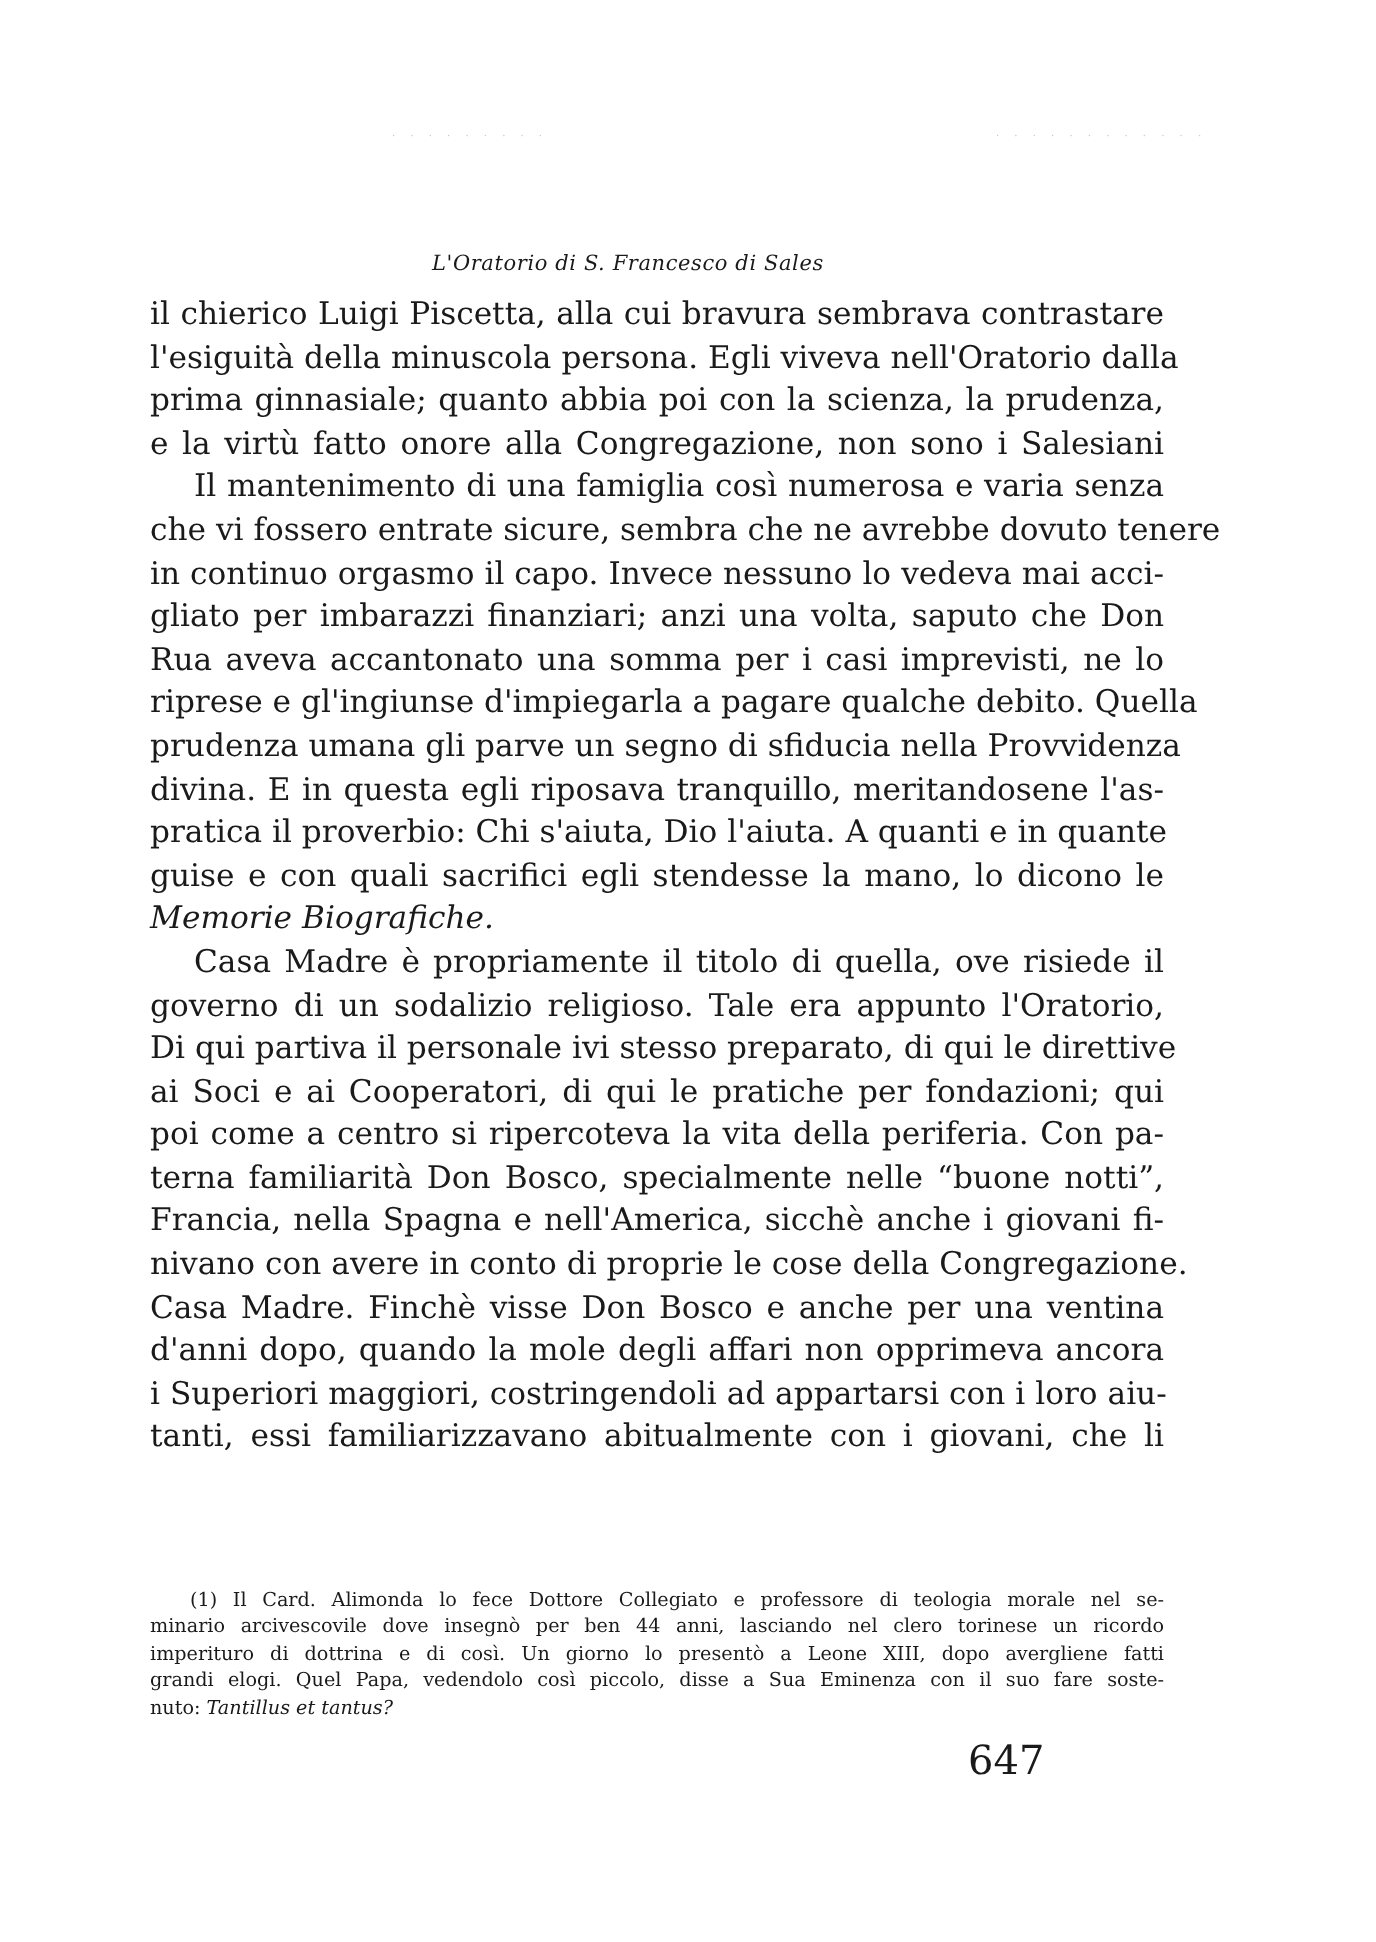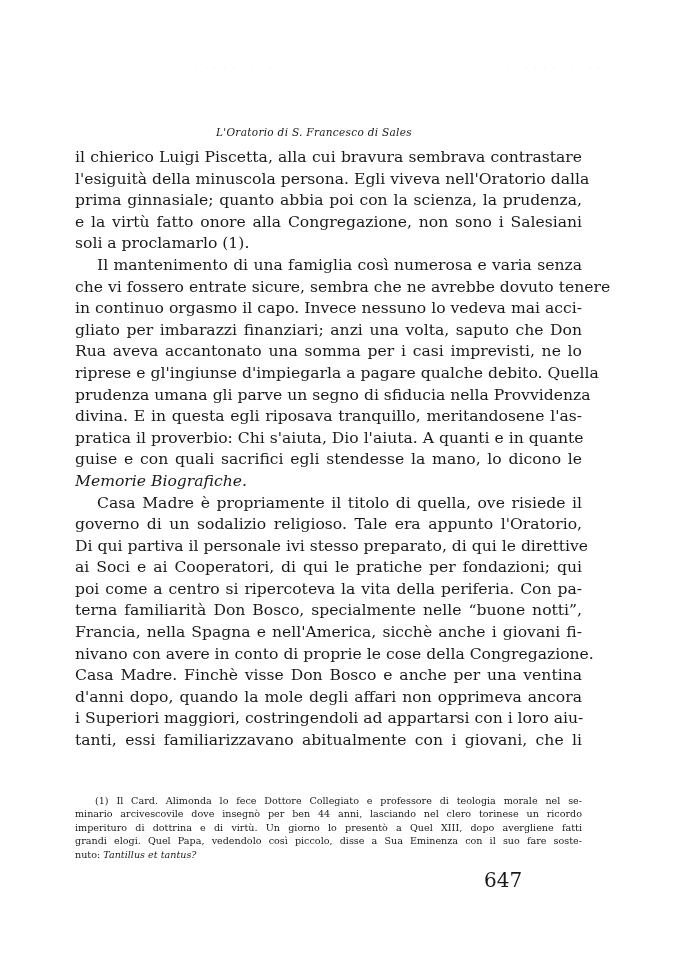--- a/index.html
+++ b/index.html
@@ -26,21 +26,20 @@
 <div class="scan-marks scan-left">. . . .   . . . .    .</div>
 <div class="scan-marks scan-right">. . . . .    . .   . . . .  .</div>
 
 <div class="running-head">L'Oratorio di S. Francesco di Sales</div>
 
 <div class="body-text">
   <span class="line">il chierico Luigi Piscetta, alla cui bravura sembrava contrastare</span>
   <span class="line">l'esiguità della minuscola persona. Egli viveva nell'Oratorio dalla</span>
   <span class="line">prima ginnasiale; quanto abbia poi con la scienza, la prudenza,</span>
   <span class="line">e la virtù fatto onore alla Congregazione, non sono i Salesiani</span>
-  <span class="line last">soli a proclamarlo (1).</span>
   <span class="line indent">Il mantenimento di una famiglia così numerosa e varia senza</span>
   <span class="line">che vi fossero entrate sicure, sembra che ne avrebbe dovuto tenere</span>
   <span class="line">in continuo orgasmo il capo. Invece nessuno lo vedeva mai acci-</span>
   <span class="line">gliato per imbarazzi finanziari; anzi una volta, saputo che Don</span>
   <span class="line">Rua aveva accantonato una somma per i casi imprevisti, ne lo</span>
   <span class="line">riprese e gl'ingiunse d'impiegarla a pagare qualche debito. Quella</span>
   <span class="line">prudenza umana gli parve un segno di sfiducia nella Provvidenza</span>
   <span class="line">divina. E in questa egli riposava tranquillo, meritandosene l'as-</span>
   <span class="line">pratica il proverbio: Chi s'aiuta, Dio l'aiuta. A quanti e in quante</span>
   <span class="line">guise e con quali sacrifici egli stendesse la mano, lo dicono le</span>
@@ -55,19 +54,19 @@
   <span class="line">nivano con avere in conto di proprie le cose della Congregazione.</span>
   <span class="line">Casa Madre. Finchè visse Don Bosco e anche per una ventina</span>
   <span class="line">d'anni dopo, quando la mole degli affari non opprimeva ancora</span>
   <span class="line">i Superiori maggiori, costringendoli ad appartarsi con i loro aiu-</span>
   <span class="line">tanti, essi familiarizzavano abitualmente con i giovani, che li</span>
 </div>
 
 <div class="footnotes">
   <span class="fn-line indent">(1) Il Card. Alimonda lo fece Dottore Collegiato e professore di teologia morale nel se-</span>
   <span class="fn-line">minario arcivescovile dove insegnò per ben 44 anni, lasciando nel clero torinese un ricordo</span>
-  <span class="fn-line">imperituro di dottrina e di virtù. Un giorno lo presentò a Quel XIII, dopo avergliene fatti</span>
+  <span class="fn-line">imperituro di dottrina e di così. Un giorno lo presentò a Leone XIII, dopo avergliene fatti</span>
   <span class="fn-line">grandi elogi. Quel Papa, vedendolo così piccolo, disse a Sua Eminenza con il suo fare soste-</span>
   <span class="fn-line last"><span>nuto: </span><span class="italic">Tantillus et tantus?</span></span>
 </div>
 
 <div class="page-number">647</div>
 <div class="scan-number">45</div>
 
 </body></html>

